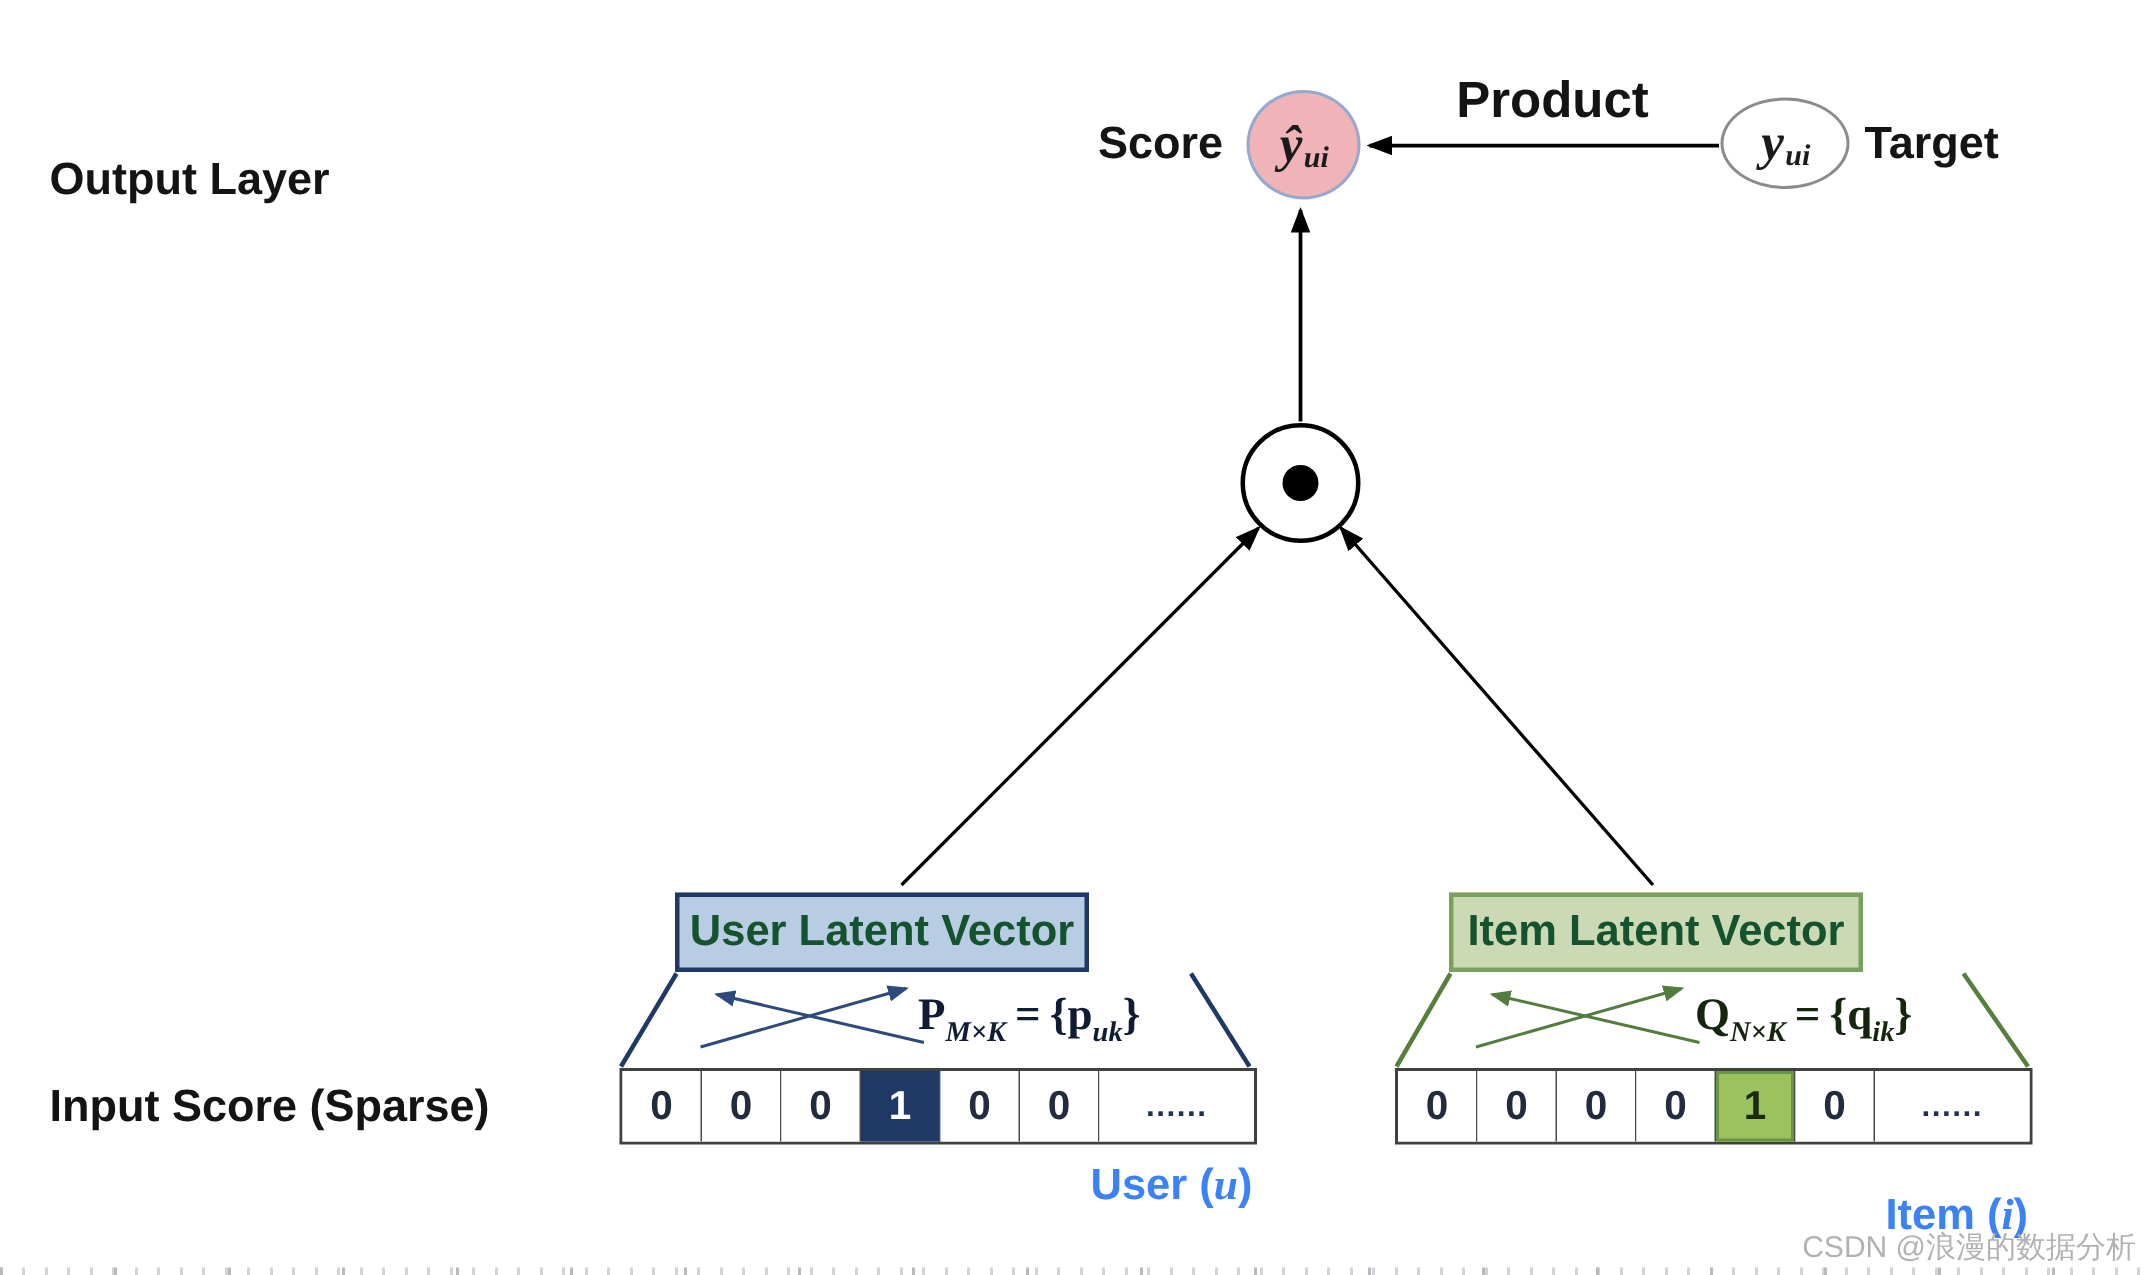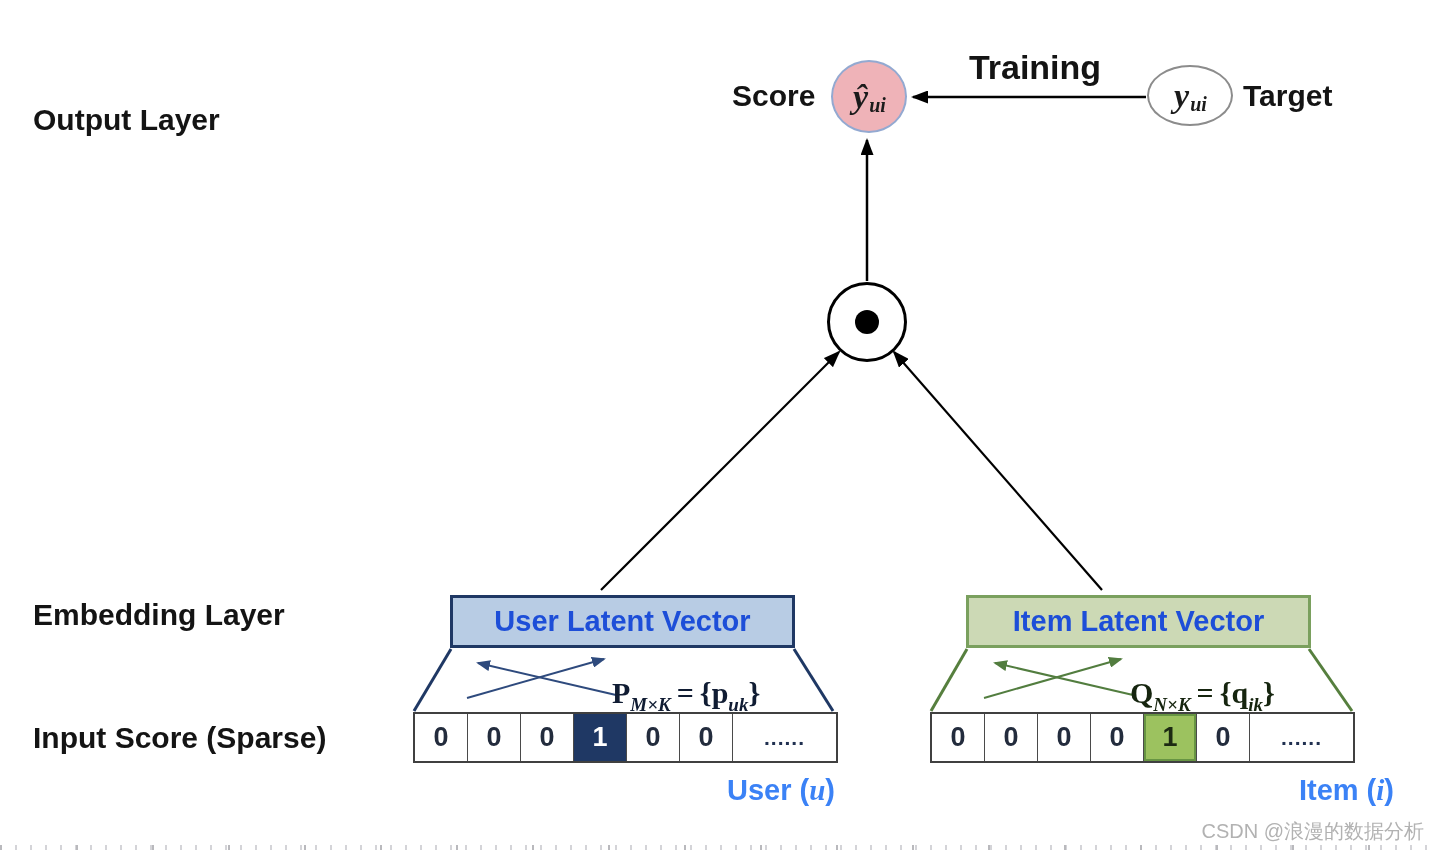--- a/index.html
+++ b/index.html
@@ -38,29 +38,29 @@
   }
   .mathtext{font-family:"Liberation Serif","DejaVu Serif",serif;font-weight:bold;font-style:italic;color:#1b1b1b;white-space:nowrap;}
   .math-main{font-size:34px;line-height:1;}
   .math-sub{font-size:20px;position:relative;top:9px;left:1px;}
   .inner-circle{
     left:827px;top:282px;width:80px;height:80px;border-radius:50%;
     background:#ffffff;border:3px solid #000;
   }
   .inner-dot{width:24px;height:24px;border-radius:50%;background:#000;}
   .latent-box{
-    position:absolute;top:595px;width:345px;height:53px;
+    position:absolute;top:595px;width:276px;height:53px;
     display:flex;align-items:center;justify-content:center;
-    font-weight:bold;font-size:29px;color:#1d4ed8;white-space:nowrap;
+    font-weight:bold;font-size:29px;color:#14532d;white-space:nowrap;
   }
   .user-box{left:450px;background:var(--user-fill);border:3px solid var(--navy);}
   .item-box{left:966px;background:var(--item-fill);border:3px solid var(--green-border);}
   .formula{
     position:absolute;top:659px;font-family:"Liberation Serif","DejaVu Serif",serif;
-    font-weight:bold;color:#15233f;white-space:nowrap;font-size:30px;line-height:1.2;margin-top:16px;
+    font-weight:bold;color:#15233f;white-space:nowrap;font-size:30px;line-height:1.2;
   }
   .formula .sub{font-size:19px;font-style:italic;position:relative;top:8px;}
   .formula .eq{padding:0 6px;}
   .formula-user{left:612px;color:#101c33;}
   .formula-item{left:1130px;color:#16250f;}
   .cells-row{
     position:absolute;top:712px;height:51px;display:flex;
     border:2px solid #404040;background:#fff;
   }
   .row-user{left:413px;}
@@ -72,21 +72,21 @@
   }
   .cell.wide{width:103px;border-right:none;font-size:21px;letter-spacing:1px;color:#203050;}
   .cell.hot-user{background:var(--navy);color:#ffffff;}
   .cell.hot-item{background:var(--item-hot);color:#1c2a12;box-shadow:inset 0 0 0 2px #679543;}
   .caption{
     position:absolute;top:774px;width:422px;text-align:right;
     font-weight:bold;font-size:29px;color:#3b82f6;white-space:nowrap;
   }
   .caption .var{font-family:"Liberation Serif","DejaVu Serif",serif;font-style:italic;font-weight:bold;}
   .caption-user{left:413px;}
-  .caption-item{left:972px;}
+  .caption-item{left:930px;margin-top:20px;}
   .watermark{
     position:absolute;right:12px;top:818px;font-size:20px;color:#b2b2b2;
     font-family:"Liberation Sans",sans-serif;white-space:nowrap;
   }
   .bottom-ticks{
     position:absolute;left:0;right:0;bottom:0;height:5px;
     background:
       repeating-linear-gradient(to right,#b9b9bd 0 2px,transparent 2px 76px),
       repeating-linear-gradient(to right,#d4d4d8 0 2px,transparent 2px 15px);
   }
@@ -140,31 +140,30 @@
       <line x1="616" y1="695" x2="478" y2="663" stroke="#2e4a7d" stroke-width="2" marker-end="url(#ah-navy)"></line>
     </g>
 
     <g>
       <line x1="984" y1="698" x2="1121" y2="659" stroke="#527d3f" stroke-width="2" marker-end="url(#ah-green)"></line>
       <line x1="1133" y1="695" x2="995" y2="663" stroke="#527d3f" stroke-width="2" marker-end="url(#ah-green)"></line>
     </g>
   </svg>
 
   <div class="side-label" style="left:33px;top:103px;">Output Layer</div>
-  <div class="side-label" style="left:33px;top:598px;">Embedding Layer</div>
   <div class="side-label" style="left:33px;top:721px;">Input Score (Sparse)</div>
 
   <div class="ann-label" style="left:722px;top:79px;margin-left:10px;">Score</div>
 
   <div class="circle score-circle">
     <span class="mathtext math-main">ŷ</span>
     <span class="mathtext math-sub">ui</span>
   </div>
 
-  <div class="training-label" style="left:950px;top:48px;width:170px;">Training</div>
+  <div class="training-label" style="left:950px;top:48px;width:170px;">Product</div>
 
   <div class="circle target-circle">
     <span class="mathtext math-main">y</span>
     <span class="mathtext math-sub">ui</span>
   </div>
 
   <div class="ann-label" style="left:1243px;top:79px;">Target</div>
 
   <div class="circle inner-circle">
     <div class="inner-dot"></div>

